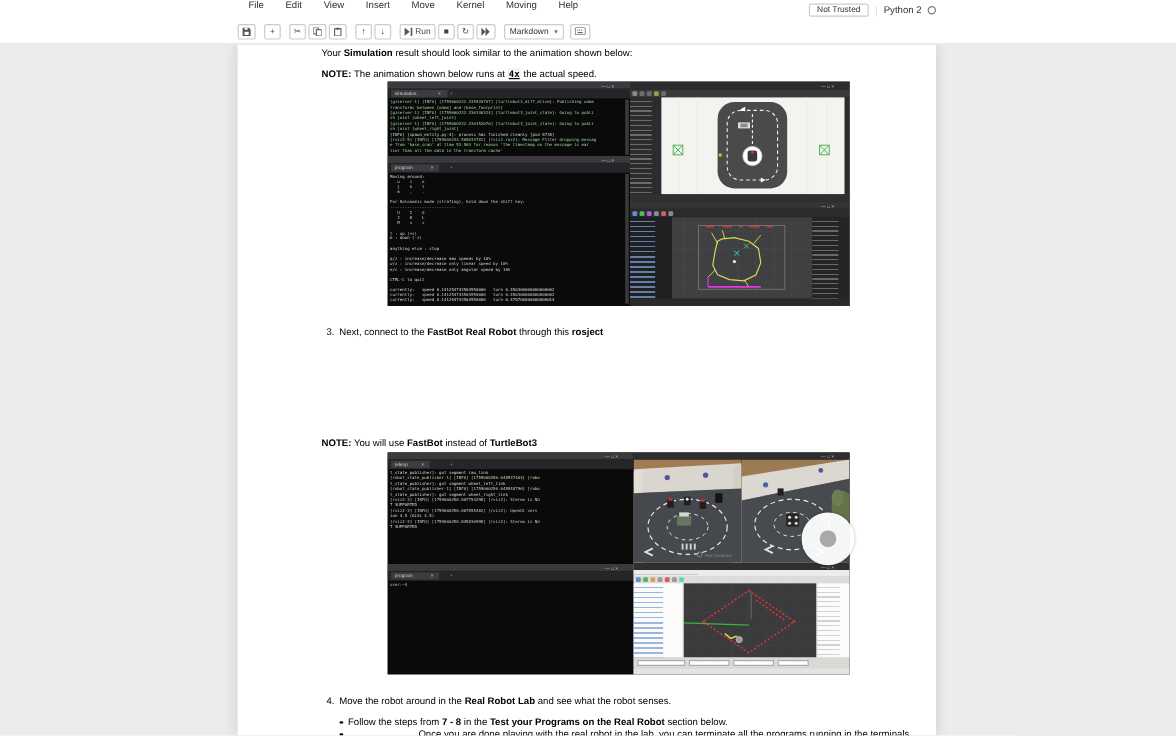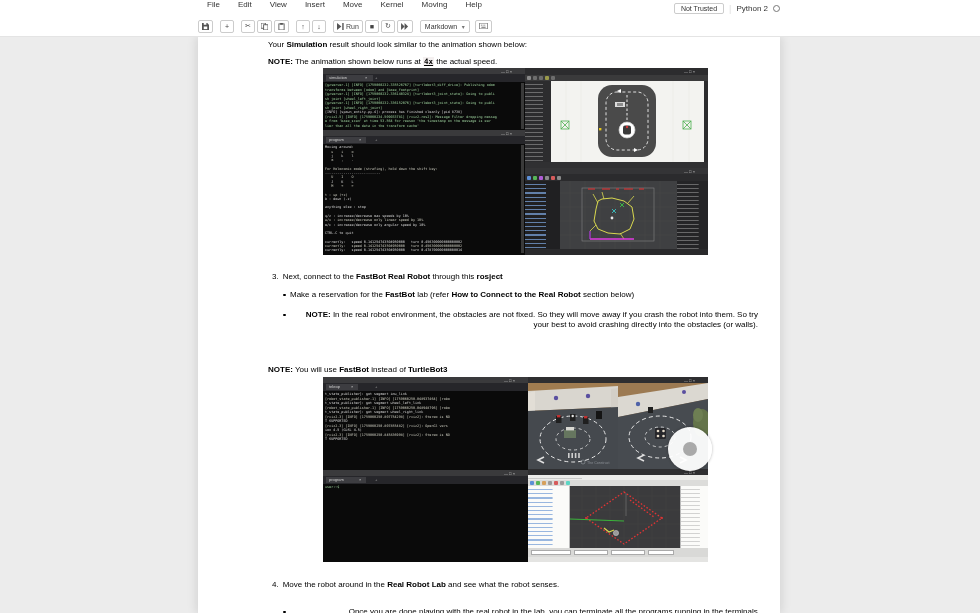--- a/index.html
+++ b/index.html
@@ -304,28 +304,20 @@
         <circle cx="52" cy="37" r="1.4" fill="#e8e8e8"></circle>
       </svg>
       <div class="abs panel-bars-gray" style="left:152px; top:13px; width:31px; height:68px; background-color:#252527;"></div>
       <div class="abs" style="left:0; top:81px; width:183px; height:6px; background:#2a2a2c;"></div>
     </div>
   </div>
 
   <div class="txt" style="left:74px; top:235px;">
     <span class="num">3.</span><span>Next, connect to the </span><span class="b">FastBot Real Robot</span><span> through this </span><span class="b">rosject</span>
   </div>
-  <div class="txt" style="left:92px; top:253px;">
-    <span class="bullet"></span>
-    <span>Make a reservation for the </span><span class="b">FastBot</span><span> lab (refer </span><span class="b">How to Connect to the Real Robot</span><span> section below)</span>
-  </div>
-  <div class="txt" style="left:92px; top:273px; width:468px;">
-    <span class="bullet"></span>
-    <span class="b">NOTE:</span><span> In the real robot environment, the obstacles are not fixed. So they will move away if you crash the robot into them. So try your best to avoid crashing directly into the obstacles (or walls).</span>
-  </div>
 
   <div class="txt" style="left:70px; top:328px;">
     <span class="b">NOTE:</span><span> You will use </span><span class="b">FastBot</span><span> instead of </span><span class="b">TurtleBot3</span>
   </div>
 
   <div class="shot" style="left:125px; top:340px; width:385px; height:185px;">
 
     <div class="abs" style="left:0; top:0; width:205px; height:185px; background:#0a0a0a;">
       <div class="abs wtitle" style="left:0; top:0; width:205px; height:6px;">
           <span class="ctl t5">—  □  ×</span>
@@ -460,20 +452,24 @@
         <span style="width:34px; height:5px; background:#fff; border:1px solid #aaa;"></span>
         <span style="width:26px; height:5px; background:#fff; border:1px solid #aaa;"></span>
       </div>
       <div class="abs" style="left:0; top:88px; width:180px; height:5px; background:#e4e4e2;"></div>
     </div>
   </div>
 
   <div class="txt" style="left:74px; top:543px;">
     <span class="num">4.</span><span>Move the robot around in the </span><span class="b">Real Robot Lab</span><span> and see what the robot senses.</span>
   </div>
+  <div class="txt" style="left:92px; top:560px;">
+    <span class="bullet"></span>
+    <span>Follow the steps from </span><span class="b">7 - 8</span><span> in the </span><span class="b">Test your Programs on the Real Robot</span><span> section below.</span>
+  </div>
   <div class="txt" style="left:92px; top:570px; width:470px;">
     <span class="bullet"></span>
     <span>Once you are done playing with the real robot in the lab, you can terminate all the programs running in the terminals.</span>
   </div>
 </div>
 
 <div class="cursor-halo">
     <div class="dot"></div>
   </div>
 

